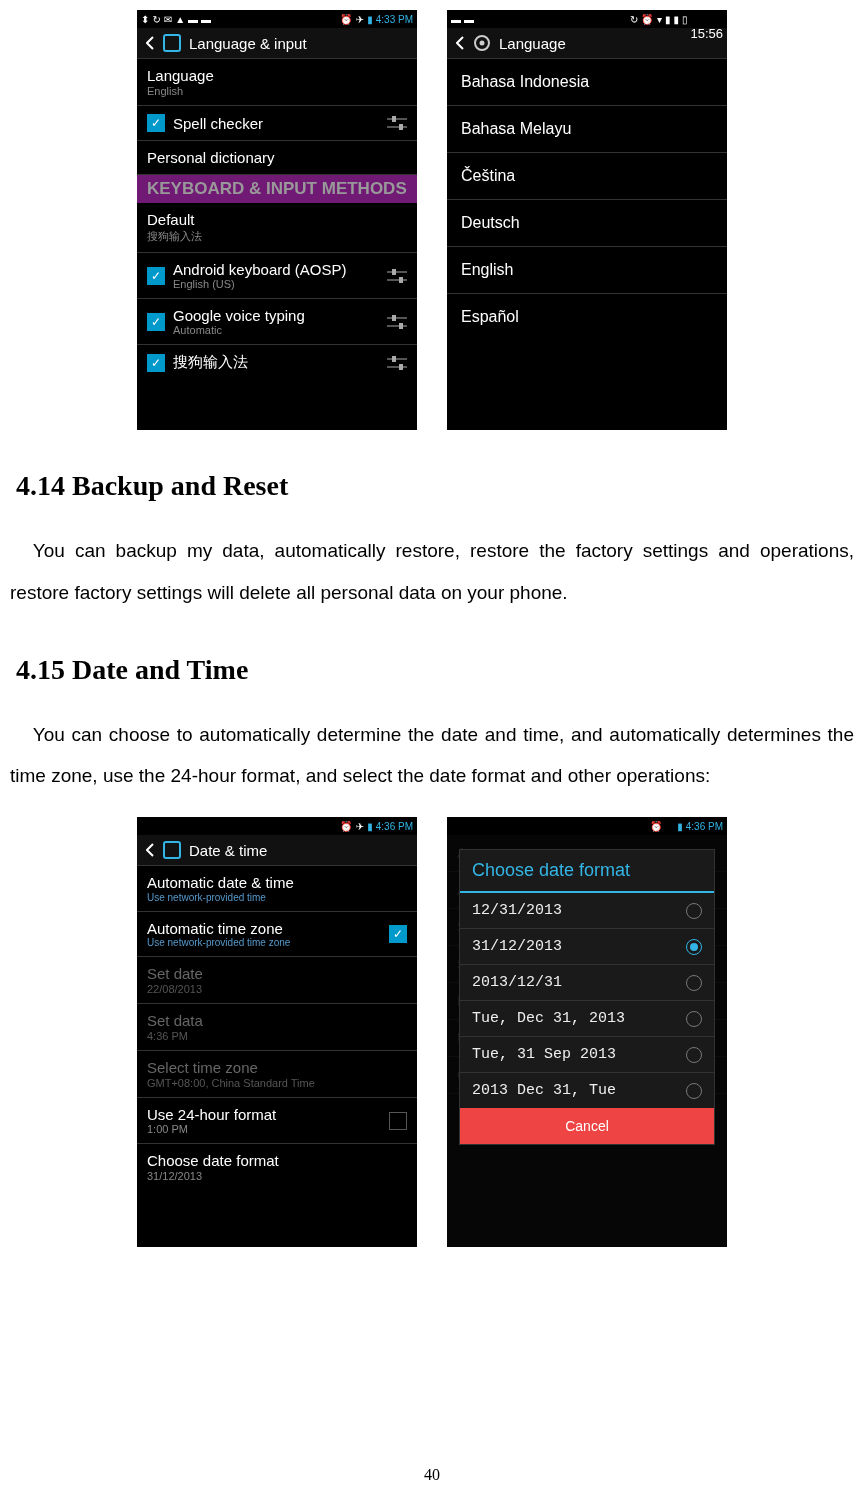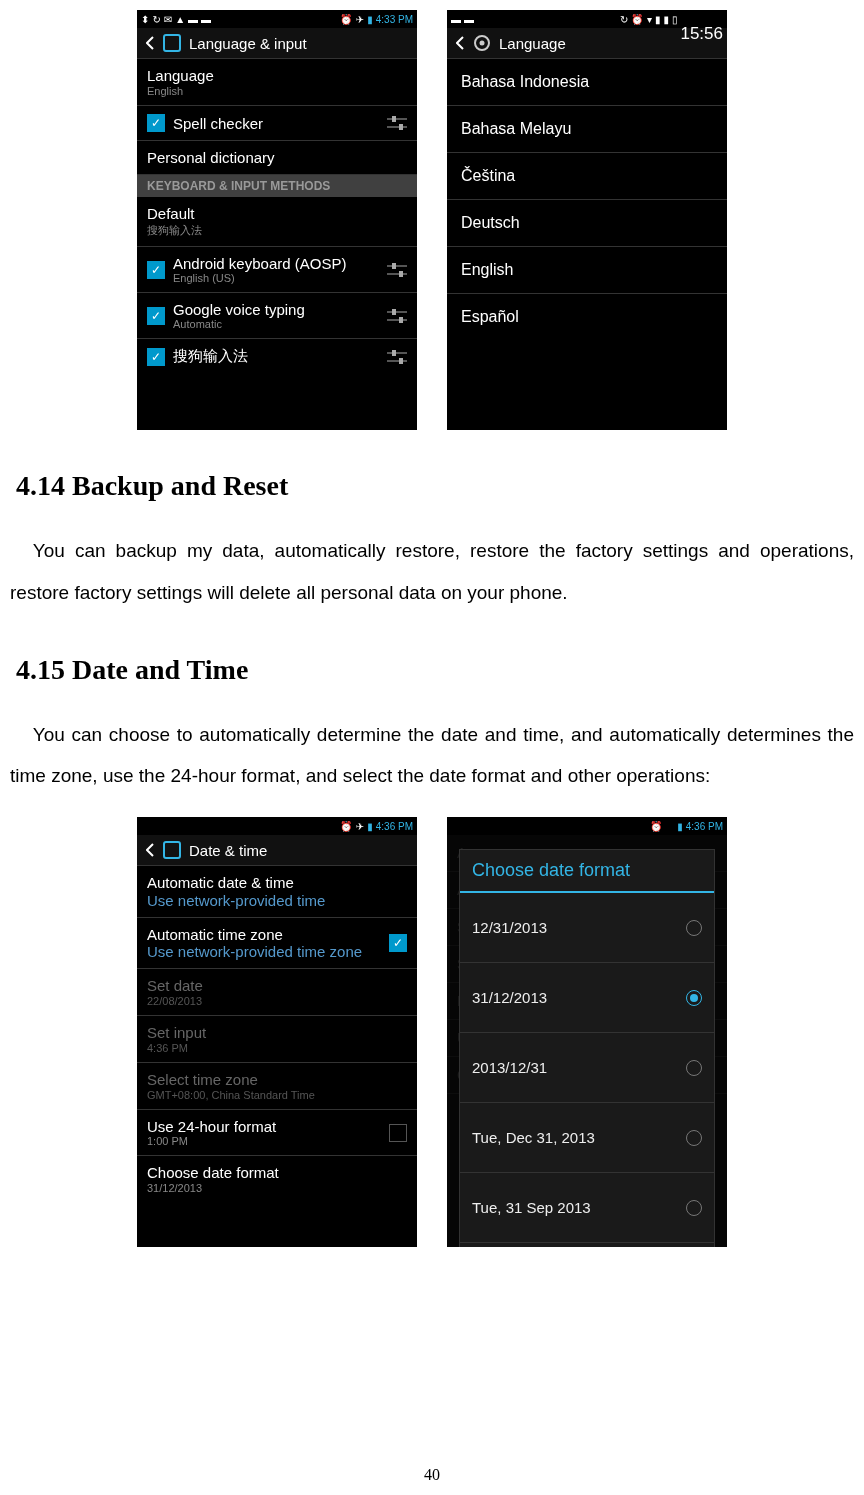--- a/index.html
+++ b/index.html
@@ -36,21 +36,21 @@
     padding: 0 4px;
     font-size: 10px;
     gap: 3px;
   }
   .status-bar-left {
     display: flex;
     gap: 3px;
     flex: 1;
   }
   .status-time { color: #33b5e5; font-size: 10px; text-align: center; }
-  .status-time-white { color: #fff; font-size: 17px; margin-top: 29px; }
+  .status-time-white { color: #fff; font-size: 13px; margin-top: 29px; }
   .header-bar {
     display: flex;
     align-items: center;
     padding: 6px 8px;
     background: #111;
     border-bottom: 1px solid #333;
     gap: 8px;
     font-size: 15px;
   }
   .back-icon {
@@ -79,27 +79,27 @@
     align-items: center;
     gap: 8px;
   }
   .list-item-col {
     flex-direction: column;
     align-items: flex-start;
     gap: 1px;
   }
   .item-title { font-size: 15px; color: #fff; }
   .item-sub { font-size: 11px; color: #888; }
-  .item-sub-blue { font-size: 15px; color: #5599cc; }
+  .item-sub-blue { font-size: 10px; color: #5599cc; }
   .section-head {
-    font-size: 12px;
+    font-size: 17px;
     color: #999;
     font-weight: bold;
     padding: 4px 10px;
-    background: #404040;
+    background: #701a75;
   }
   .checkbox-icon {
     width: 18px;
     height: 18px;
     border: 1px solid #555;
     display: inline-flex;
     align-items: center;
     justify-content: center;
   }
   .checkbox-icon.checked {
@@ -166,26 +166,27 @@
     background: #1a1a1a;
     border: 1px solid #333;
   }
   .dialog-title {
     color: #33b5e5;
     font-size: 18px;
     padding: 10px 12px;
     border-bottom: 2px solid #33b5e5;
   }
   .dialog-item {
-    padding: 26px 12px;
+    padding: 9px 12px;
     border-bottom: 1px solid #333;
     display: flex;
     align-items: center;
     color: #eee;
     font-size: 15px;
+    font-family: Liberation Mono, monospace;
   }
   .dialog-item .lbl { flex: 1; }
   .radio-icon {
     width: 16px; height: 16px;
     border: 1.5px solid #777;
     border-radius: 50%;
     display: inline-flex;
     align-items: center;
     justify-content: center;
   }
@@ -394,21 +395,21 @@
         </div>
         <span class="checkbox-icon checked">
             <span class="check-mark">✓</span>
           </span>
       </div>
       <div class="list-item list-item-col disabled">
         <span class="item-title">Set date</span>
         <span class="item-sub">22/08/2013</span>
       </div>
       <div class="list-item list-item-col disabled">
-        <span class="item-title">Set input</span>
+        <span class="item-title">Set data</span>
         <span class="item-sub">4:36 PM</span>
       </div>
       <div class="list-item list-item-col disabled">
         <span class="item-title">Select time zone</span>
         <span class="item-sub">GMT+08:00, China Standard Time</span>
       </div>
       <div class="list-item">
         <div class="txt" style="flex:1">
           <div class="item-title">Use 24-hour format</div>
           <div class="item-sub">1:00 PM</div>

